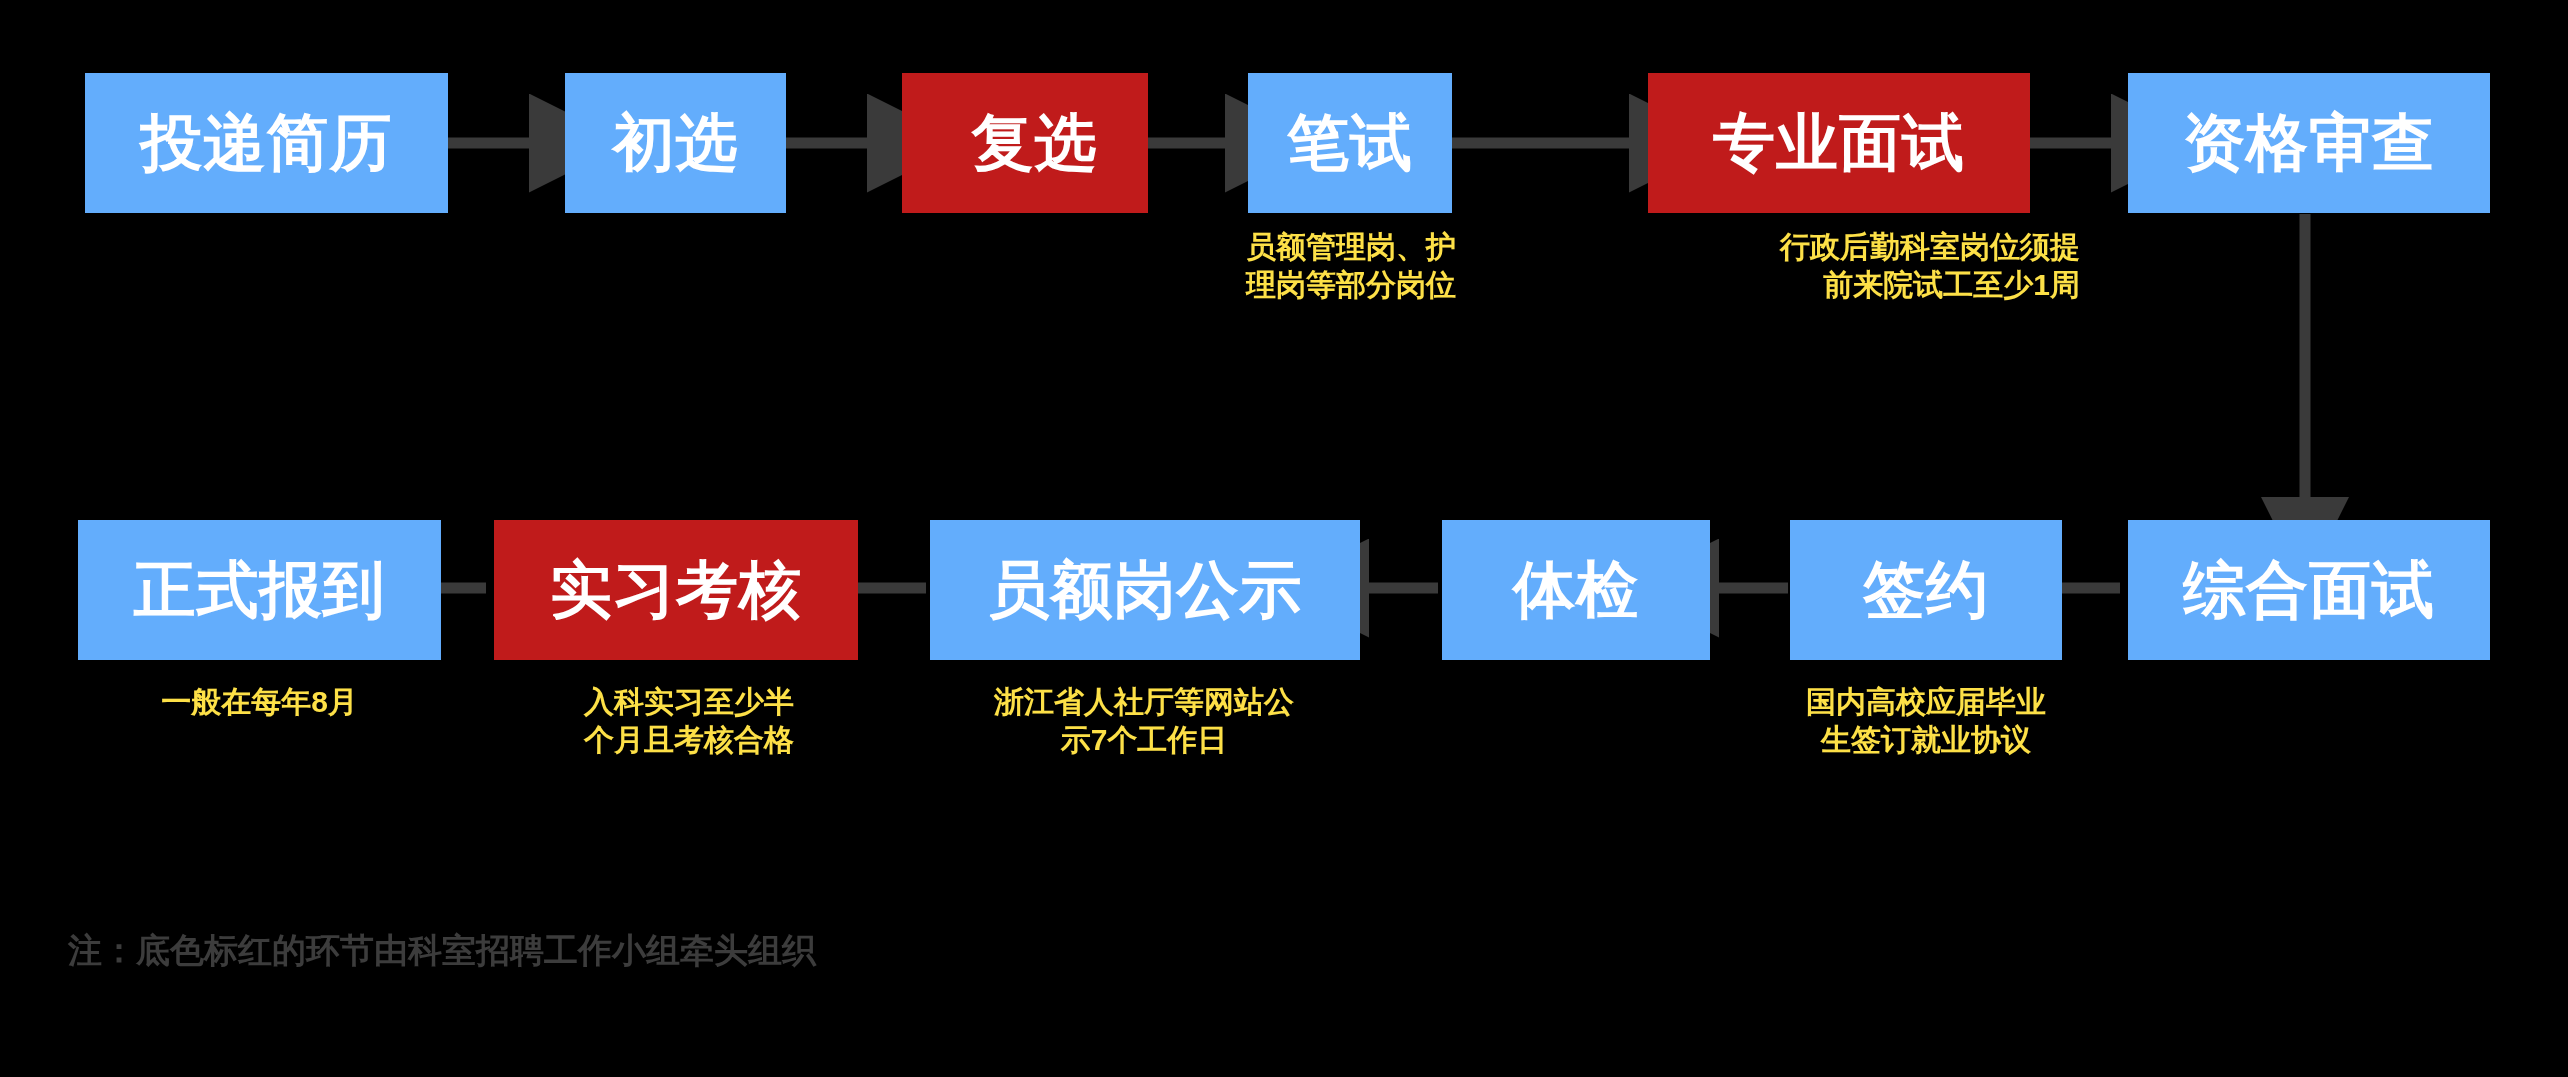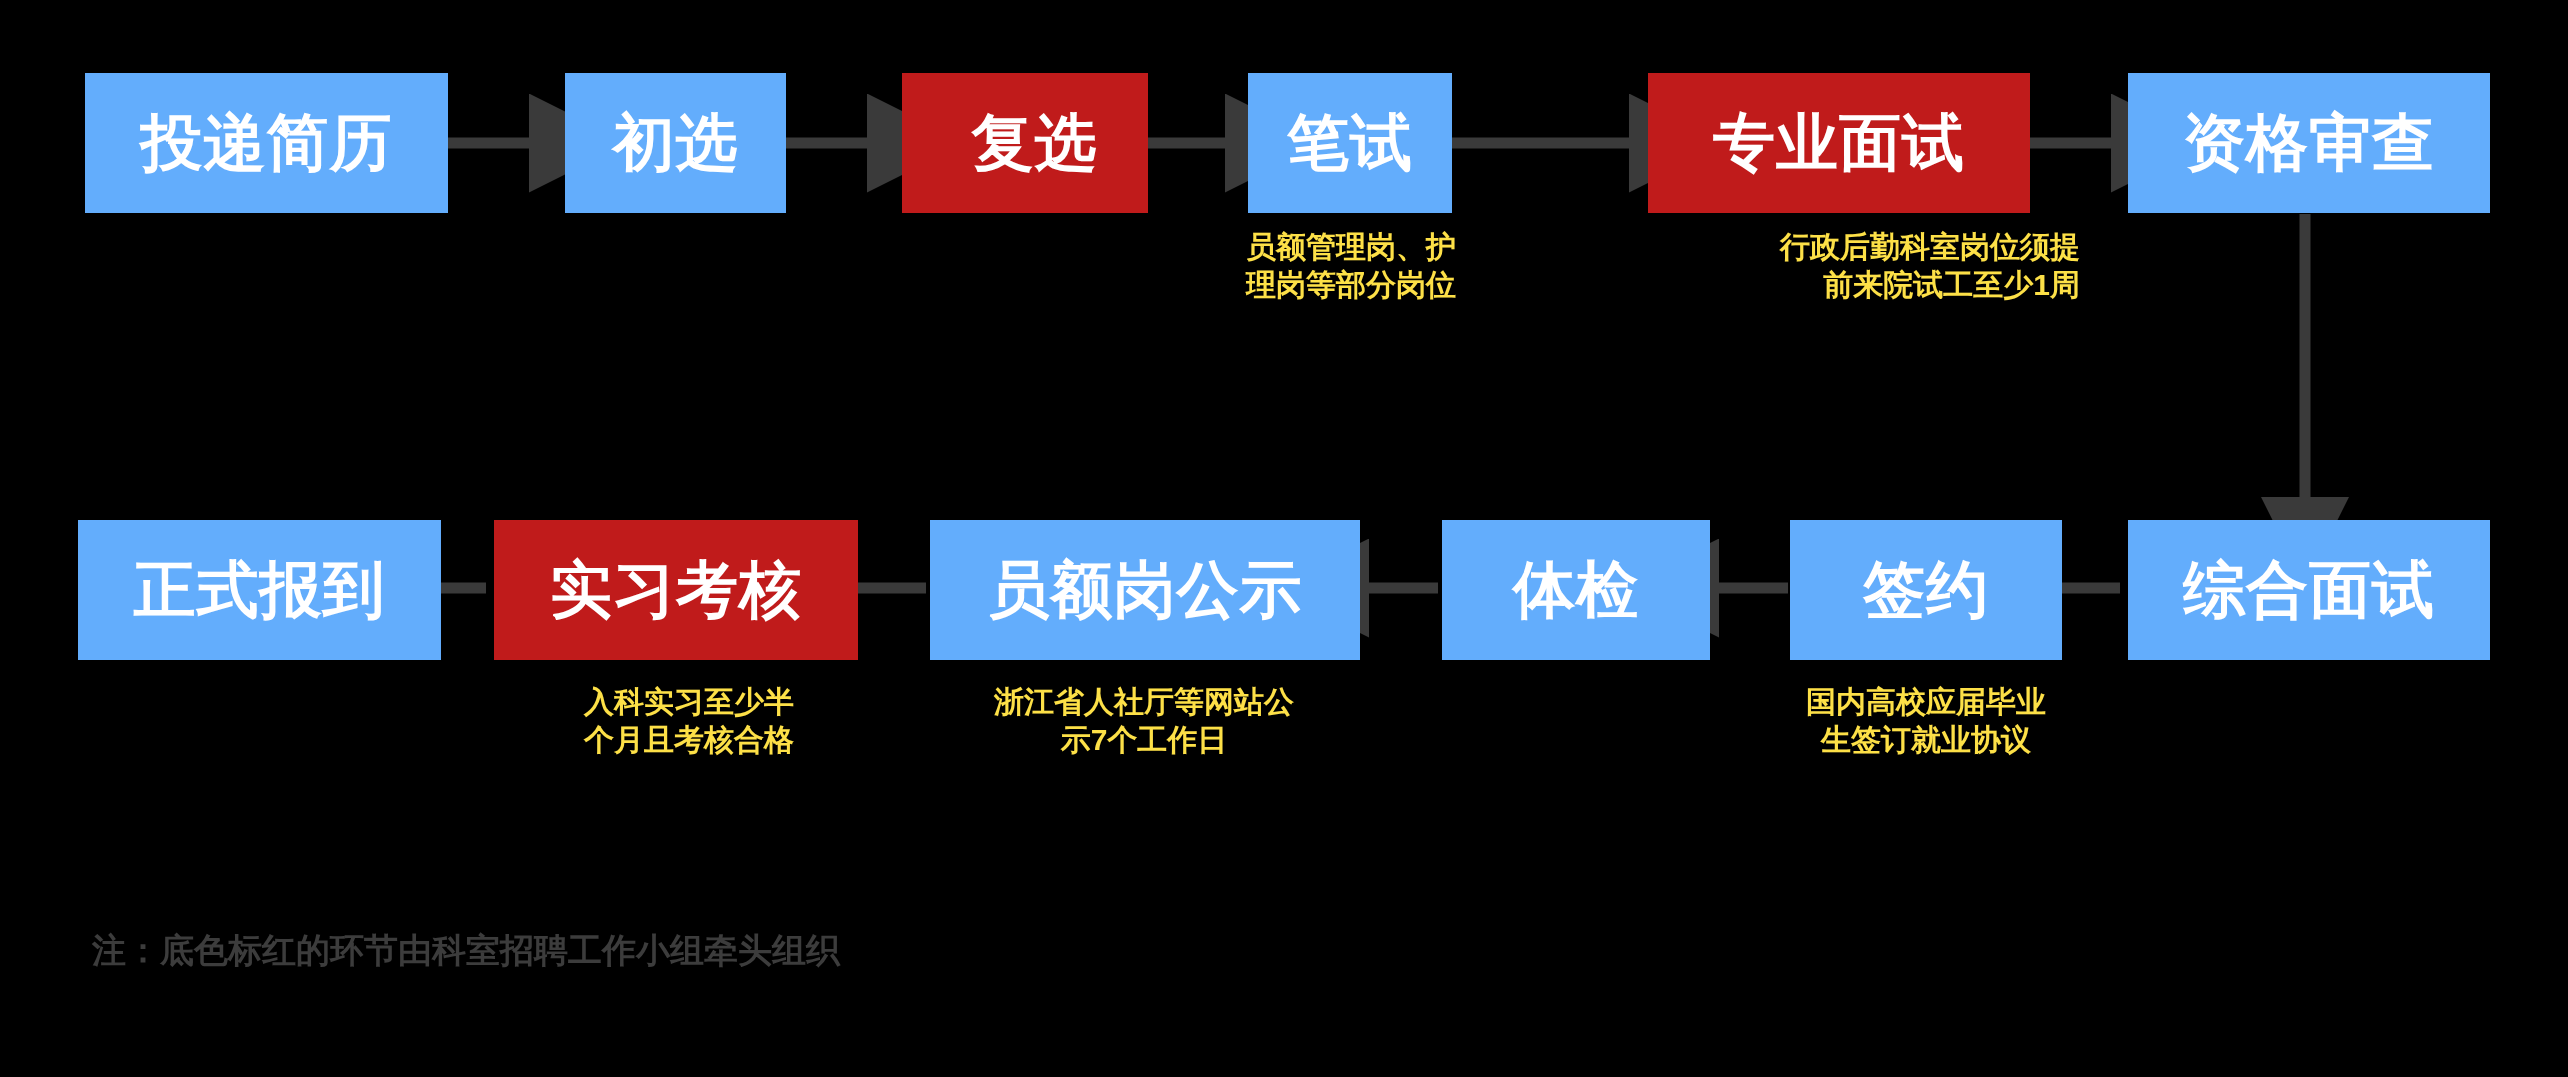--- a/index.html
+++ b/index.html
@@ -67,21 +67,20 @@
   
   #footer-note {
     position: absolute;
     left: 68px;
     top: 930px;
     color: #3c3c3c;
     font-weight: 700;
     font-size: 34px;
     line-height: 1.2;
     white-space: nowrap;
-    margin-left: 24px;
   }
 </style>
 </head>
 <body>
 
 <div id="flow-canvas">
 
   <svg id="arrow-layer" viewBox="0 0 2568 1077" xmlns="http://www.w3.org/2000/svg">
     <defs>
       <marker id="ah-right" markerWidth="9" markerHeight="9" refX="1" refY="4.5" orient="auto" markerUnits="strokeWidth">
@@ -140,20 +139,21 @@
   <div class="caption" style="left:1600px; top:228px; width:480px;text-align:right;">行政后勤科室岗位须提
 前来院试工至少1周</div>
 
   <div class="node blue" style="left:2128px; top:73px; width:362px; height:140px;">
     <span class="node-label">资格审查</span>
   </div>
 
   <div class="node blue" style="left:78px; top:520px; width:363px; height:140px;">
     <span class="node-label">正式报到</span>
   </div>
+  <div class="caption" style="left:78px; top:683px; width:363px;">一般在每年8月</div>
 
   <div class="node red" style="left:494px; top:520px; width:364px; height:140px;">
     <span class="node-label">实习考核</span>
   </div>
   <div class="caption" style="left:548px; top:683px; width:282px;">入科实习至少半
 个月且考核合格</div>
 
   <div class="node blue" style="left:930px; top:520px; width:430px; height:140px;">
     <span class="node-label">员额岗公示</span>
   </div>

